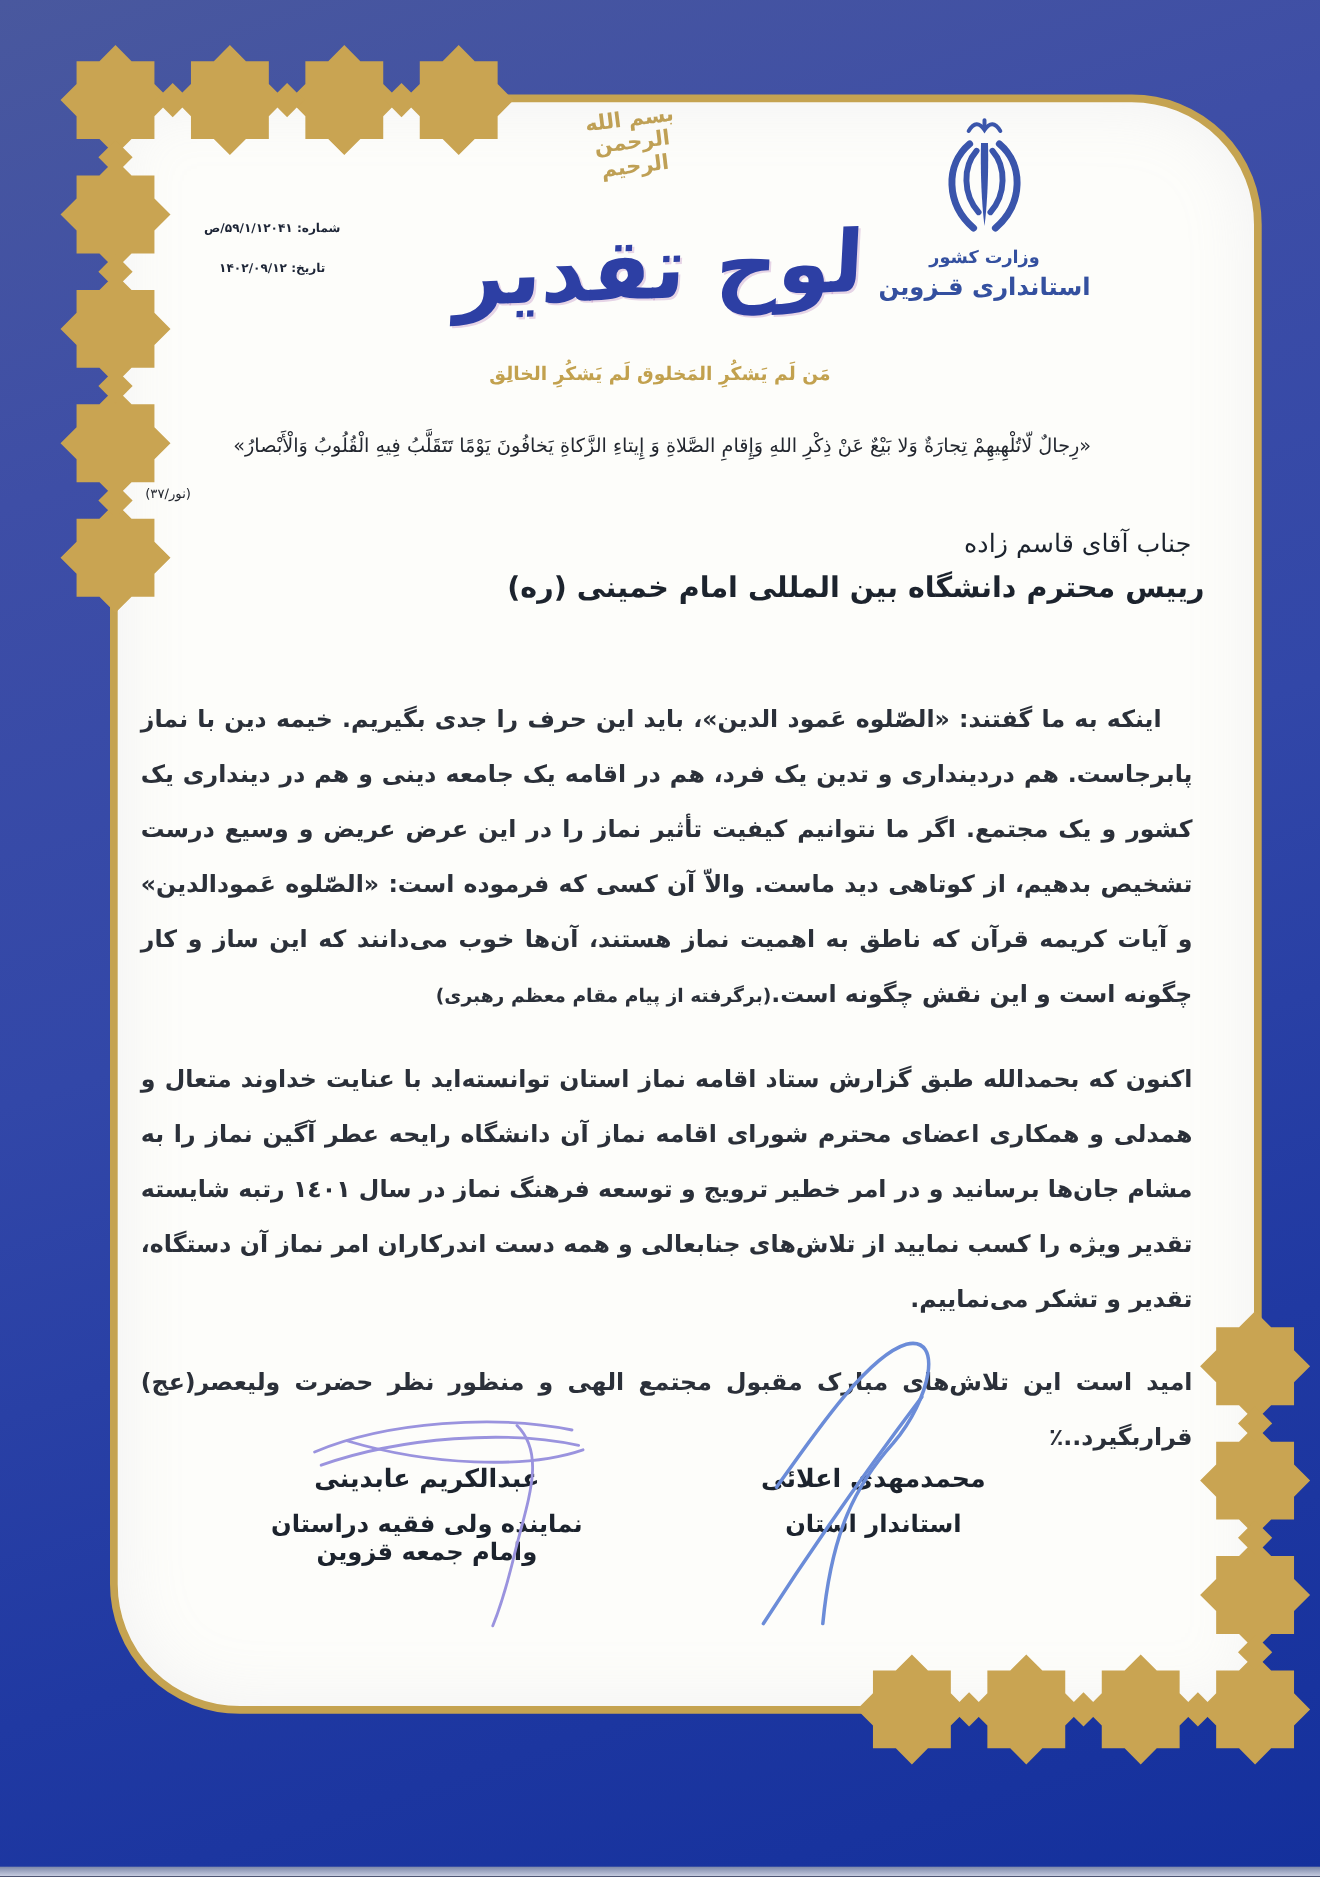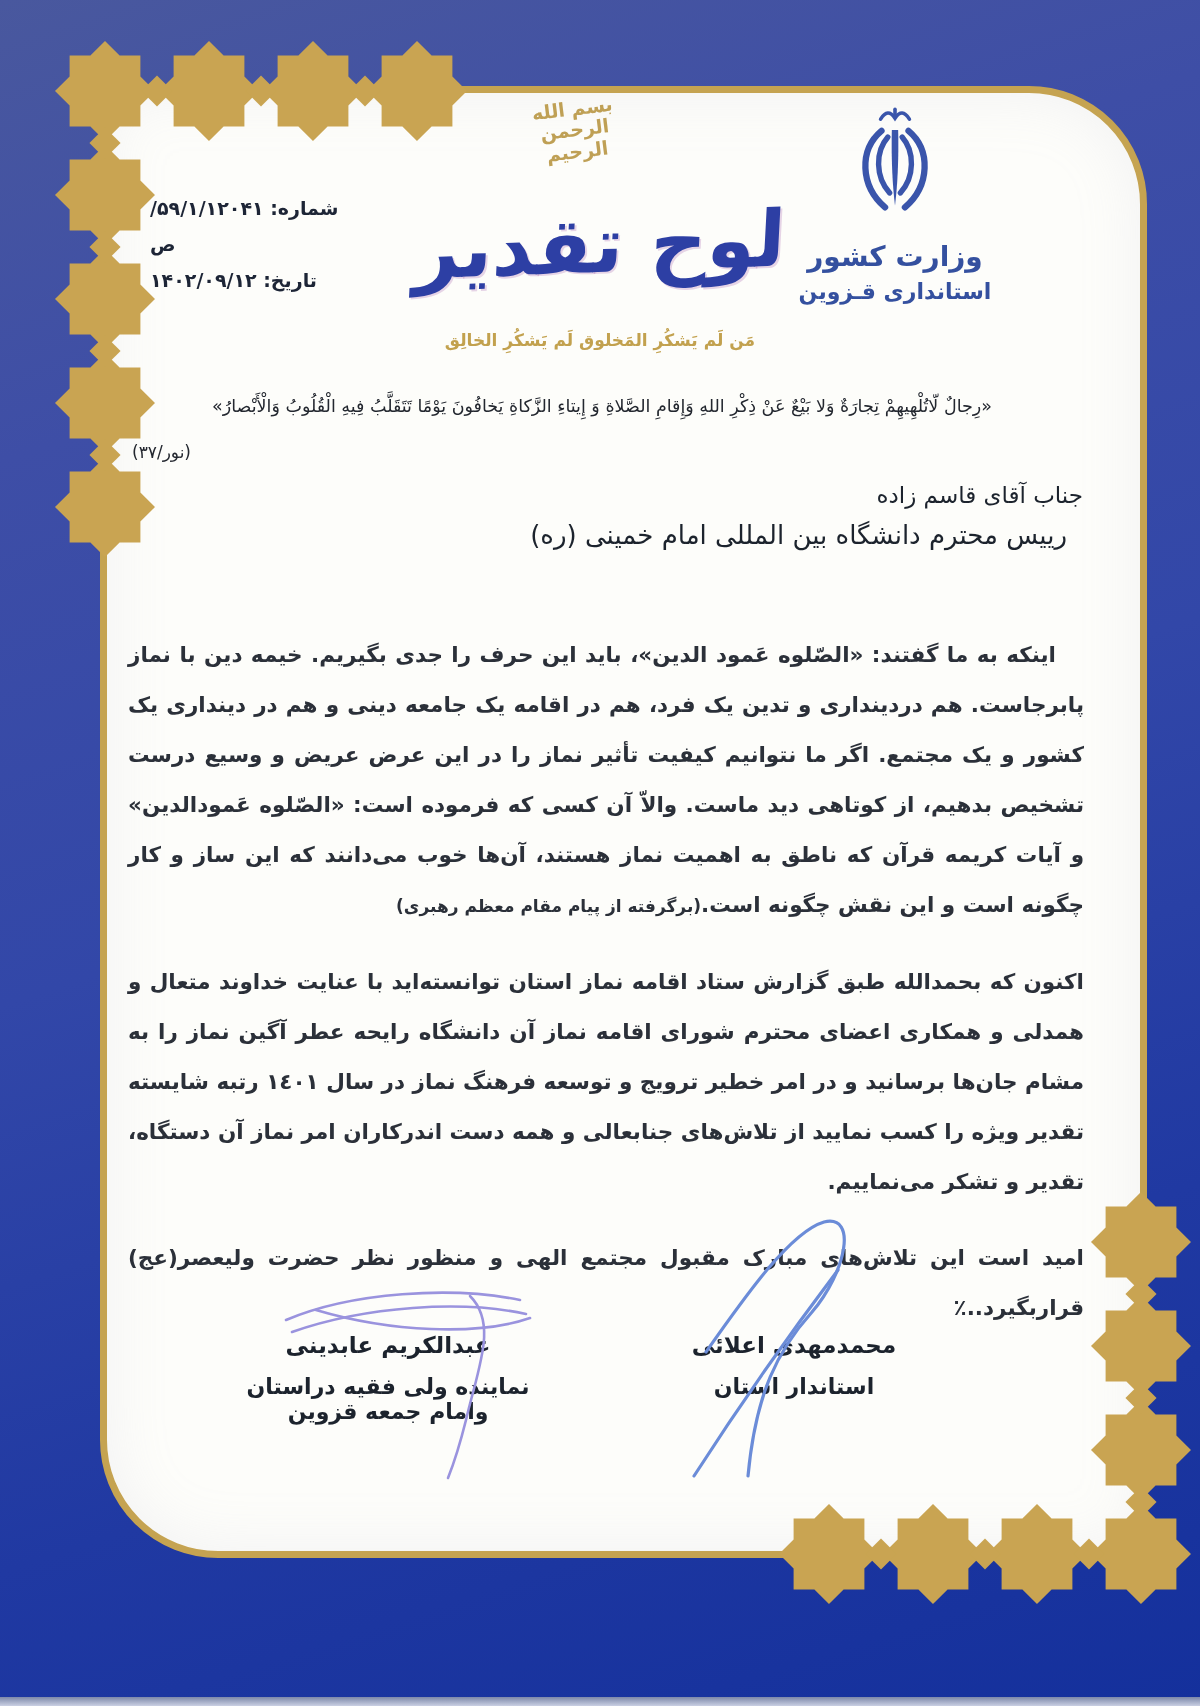--- a/index.html
+++ b/index.html
@@ -11,49 +11,49 @@
   }
   .panel{
     position:absolute;left:100px;top:86px;width:1047px;height:1472px;box-sizing:border-box;
     background:#fdfdfa;border:7px solid #c5a351;
     border-radius:0 118px 0 118px;
     box-shadow:inset 0 0 60px rgba(190,190,210,.18);
   }
   .ornament{position:absolute;z-index:3;}
   .meta{
     position:absolute;left:150px;top:190px;width:195px;z-index:4;
-    font-size:19px;font-weight:600;color:#1d2536;text-align:left;line-height:36px;direction:rtl;
+    font-size:11px;font-weight:600;color:#1d2536;text-align:center;line-height:36px;direction:rtl;
   }
   .basmala{
     position:absolute;left:512px;top:98px;width:134px;height:132px;z-index:4;
     color:#bfa055;font-weight:bold;font-size:19px;line-height:1.12;text-align:center;
     transform:rotate(-7deg);
   }
   .title{
     position:absolute;left:356px;top:200px;width:488px;z-index:4;text-align:center;
     font-size:78px;font-weight:bold;color:#2d3fa4;letter-spacing:-2px;
     transform:skewX(-5deg) rotate(-2deg);
     text-shadow:2px 2px 0 rgba(150,70,160,.22);
     white-space:nowrap;
   }
   .subtitle{
     position:absolute;left:356px;top:330px;width:488px;z-index:4;text-align:center;
     font-size:17px;font-weight:bold;color:#c2a14e;letter-spacing:1px;white-space:nowrap;
   }
   .emblem-wrap{position:absolute;left:792px;top:106px;width:206px;z-index:4;text-align:center;}
   .emblem-wrap svg{display:block;margin:0 auto;}
-  .org1{font-size:28px;font-weight:bold;color:#34509f;margin-top:16px;}
+  .org1{font-size:16px;font-weight:bold;color:#34509f;margin-top:0;}
   .org2{font-size:22px;font-weight:bold;color:#34509f;margin-top:6px;}
   .verse{
     position:absolute;left:112px;top:396px;width:980px;z-index:4;
     font-size:17.5px;font-weight:500;color:#23272f;text-align:center;white-space:nowrap;direction:rtl;
   }
-  .citation{position:absolute;left:132px;top:442px;z-index:4;font-size:17px;color:#23272f;}
+  .citation{position:absolute;left:132px;top:442px;z-index:4;font-size:12px;color:#23272f;}
   .recipient-name{position:absolute;left:128px;top:482px;width:955px;z-index:4;text-align:right;font-size:23px;font-weight:normal;color:#1c232d;}
-  .recipient-title{position:absolute;left:112px;top:520px;width:955px;z-index:4;text-align:right;font-size:26px;font-weight:normal;color:#1c232d;}
+  .recipient-title{position:absolute;left:140px;top:520px;width:955px;z-index:4;text-align:right;font-size:26px;font-weight:bold;color:#1c232d;}
   .salutation{position:absolute;left:128px;top:586px;width:955px;z-index:4;text-align:right;font-size:25px;font-weight:bold;color:#232a34;}
   .body-col{position:absolute;left:128px;top:630px;width:956px;z-index:4;direction:rtl;}
   .body-col p{
     margin:0 0 26px 0;font-size:21.5px;color:#2b3039;line-height:50px;
     text-align:justify;
     font-weight:bold;
   }
   .body-col p.p1{text-indent:28px;}
   .body-col p.p3{margin-top:4px;}
   .src{font-size:17px;}

